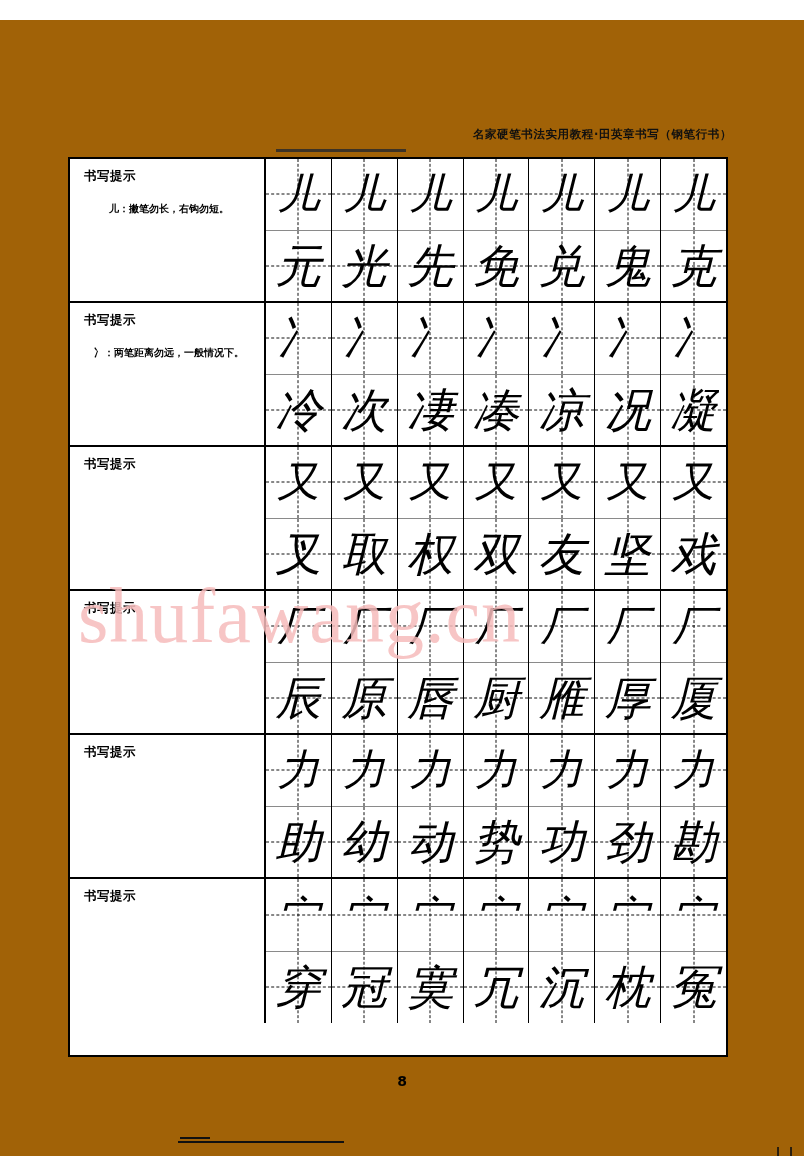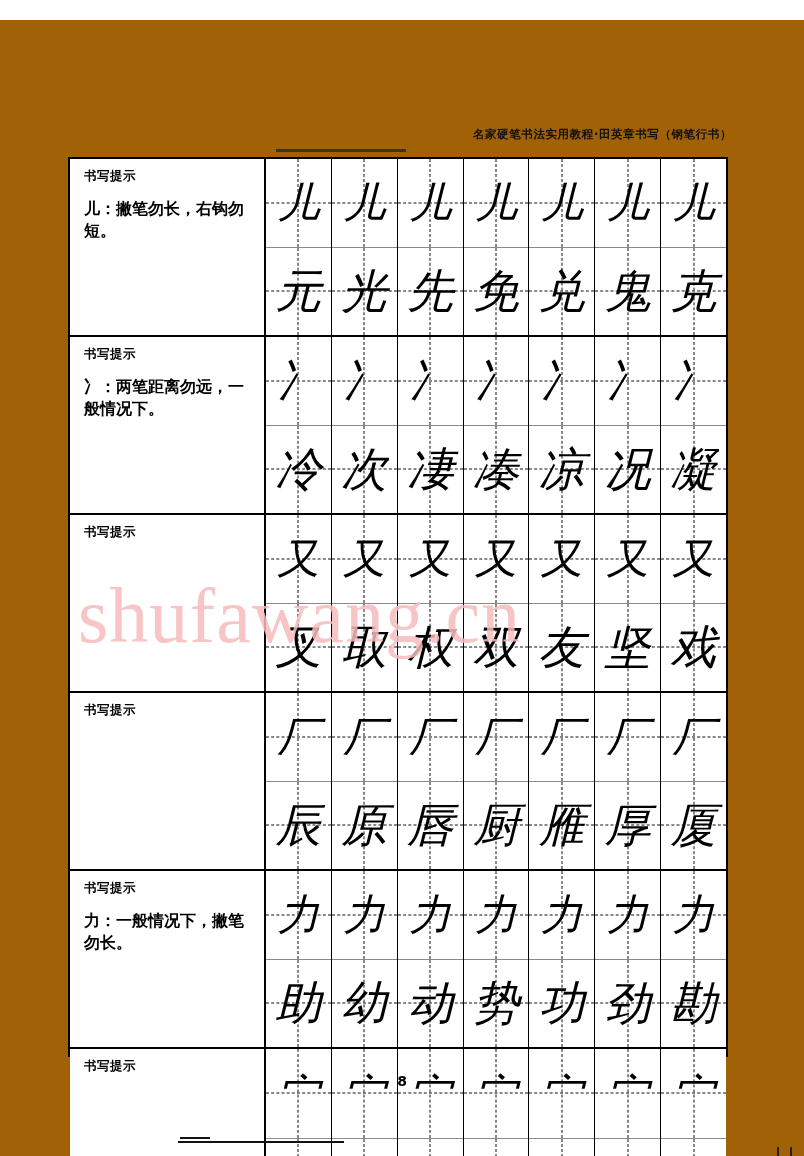--- a/index.html
+++ b/index.html
@@ -65,21 +65,21 @@
     width: 660px;
     height: 900px;
     border: 2px solid #000;
     box-sizing: border-box;
     background: #fff;
     z-index: 4;
   }
 
   .row-block {
     position: relative;
-    height: 178px;
+    height: 144px;
     box-sizing: border-box;
     display: flex;
     border-bottom: 2px solid #000;
   }
   .row-block:last-child { border-bottom: none; }
 
   
   .tips-cell {
     width: 196px;
     box-sizing: border-box;
@@ -91,26 +91,27 @@
   }
   .tips-title {
     font-size: 12.5px;
     font-weight: bold;
     color: #000;
     letter-spacing: .5px;
     margin-bottom: 13px;
     filter: blur(.2px);
   }
   .tips-text {
-    font-size: 16px;
+    font-size: 10px;
     font-weight: bold;
     color: #000;
     line-height: 22px;
     letter-spacing: 0px;
     filter: blur(.2px);
+    text-align: center;
   }
 
   
   .grid-cell-area {
     flex: 1;
     display: flex;
     position: relative;
     z-index: 6;
     background: #fff;
   }
@@ -487,21 +488,20 @@
             </div>
             <div class="grid-cell">
               <span class="glyph">厦</span>
             </div>
           </div>
         </div>
       </div>
       <div class="row-block">
         <div class="tips-cell">
           <div class="tips-title">书写提示</div>
-          <div class="tips-text">力：一般情况下，撇笔勿长。</div>
         </div>
         <div class="grid-cell-area">
           <div class="grid-col">
             <div class="grid-cell">
               <span class="glyph radical">力</span>
             </div>
             <div class="grid-cell">
               <span class="glyph">助</span>
             </div>
           </div>

